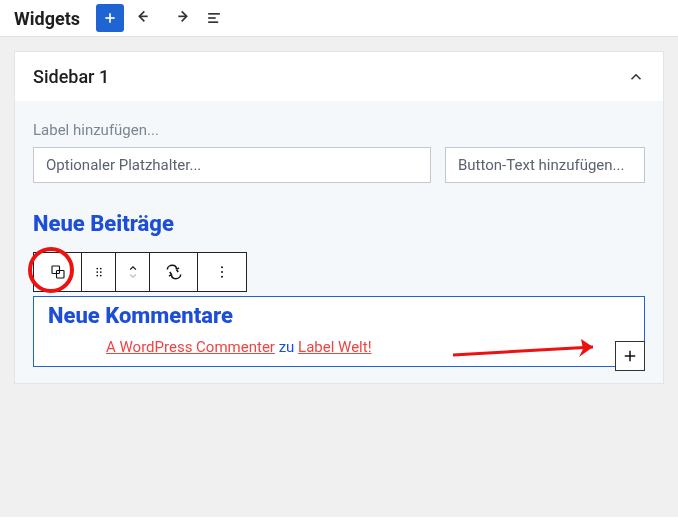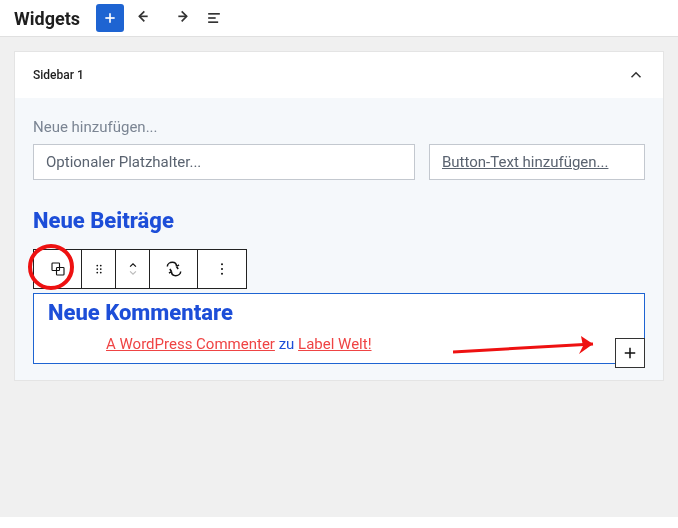--- a/index.html
+++ b/index.html
@@ -38,39 +38,39 @@
     padding: 14px;
     height: calc(100% - 48px);
   }
   .panel {
     background: #fff;
     border: 1px solid #e4e4e4;
   }
   .panel-header {
     display: flex; justify-content: space-between; align-items: center;
     padding: 14px 18px;
-    font-size: 12px; font-weight: 500;
+    font-size: 18px; font-weight: 500;
     cursor: pointer;
   }
   .panel-body {
     background: #f5f8fb;
     padding: 20px 18px 16px;
     position: relative;
   }
   .label-row { color: #7b8593; font-size: 15px; margin-bottom: 8px; }
   .input-row { display: flex; gap: 14px; margin-bottom: 28px; }
   .text-input {
     border: 1px solid #c3c8cf;
     background: #fff;
     padding: 8px 12px;
     font-size: 15px;
     color: #5a6370;
   }
   .text-input.left { flex: 1; }
-  .text-input.right { width: 216px; text-decoration: underline; }
+  .text-input.right { width: 200px; }
   .section-heading {
     font-size: 22px; font-weight: 800; color: #1d4ed8;
     margin: 0 0 16px 0;
   }
   .block-toolbar {
     display: inline-flex;
     border: 1px solid #222;
     background: #fff;
     height: 40px;
     margin-bottom: 4px;
@@ -169,21 +169,21 @@
   <div class="panel">
     <div class="panel-header">
       <span>Sidebar 1</span>
       <svg width="18" height="18" viewBox="0 0 24 24" fill="none" stroke="#333" stroke-width="2">
           <polyline points="6 15 12 9 18 15"></polyline>
         </svg>
     </div>
 
     <div class="panel-body">
 
-      <div class="label-row">Neue hinzufügen...</div>
+      <div class="label-row">Label hinzufügen...</div>
 
       <div class="input-row">
         <div class="text-input left">Optionaler Platzhalter...</div>
         <div class="text-input right">Button-Text hinzufügen...</div>
       </div>
 
       <h2 class="section-heading">Neue Beiträge</h2>
 
       
       <div class="block-toolbar" style="position:relative">

